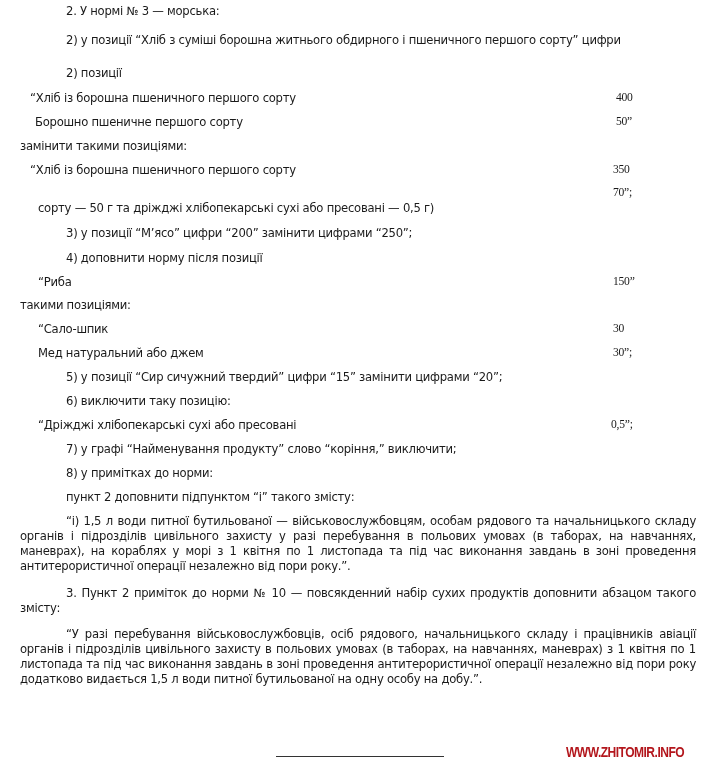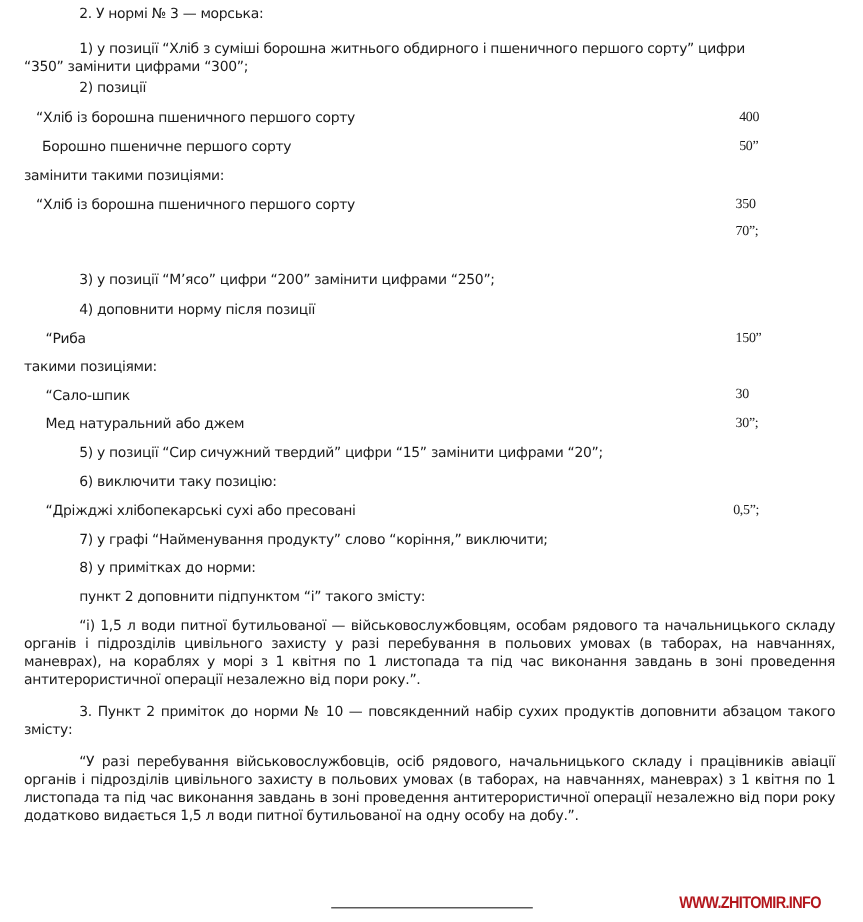--- a/index.html
+++ b/index.html
@@ -17,37 +17,37 @@
           font-size: 14px; color: #b3161c; letter-spacing: -0.6px; transform: scaleX(0.86); transform-origin: left top; }
   </style>
 </head>
 <body>
 
 <div>
 
   <div class="abs" style="left:66px;top:4px">2. У нормі № 3 — морська:</div>
 
   <div class="p" style="top:33px">
-    <span class="ind"></span><span>1) у позиції “Хліб з суміші борошна житнього обдирного і пшеничного першого сорту” цифри</span><br>
-    <span>“350” замінити цифрами “300”;</span>
+    <span class="ind"></span><span>2) у позиції “Хліб з суміші борошна житнього обдирного і пшеничного першого сорту” цифри</span><br>
   </div>
 
   <div class="abs" style="left:66px;top:66px">2) позиції</div>
 
   <div class="abs" style="left:30px;top:91px">“Хліб із борошна пшеничного першого сорту</div>
   <div class="num" style="left:616px;top:91px">400</div>
   <div class="abs" style="left:35px;top:115px">Борошно пшеничне першого сорту</div>
   <div class="num" style="left:616px;top:115px">50”</div>
 
   <div class="abs" style="left:20px;top:139px">замінити такими позиціями:</div>
 
   <div class="abs" style="left:30px;top:163px">“Хліб із борошна пшеничного першого сорту</div>
   <div class="num" style="left:613px;top:163px">350</div>
   <div class="abs" style="left:38px;top:186px;line-height:15px">
     <br>
+    <span>сорту — 50 г та дріжджі хлібопекарські сухі або пресовані — 0,5 г)</span>
   </div>
   <div class="num" style="left:613px;top:186px">70”;</div>
 
   <div class="abs" style="left:66px;top:226px">3) у позиції “М’ясо” цифри “200” замінити цифрами “250”;</div>
   <div class="abs" style="left:66px;top:251px">4) доповнити норму після позиції</div>
 
   <div class="abs" style="left:38px;top:275px">“Риба</div>
   <div class="num" style="left:613px;top:275px">150”</div>
 
   <div class="abs" style="left:20px;top:298px">такими позиціями:</div>

